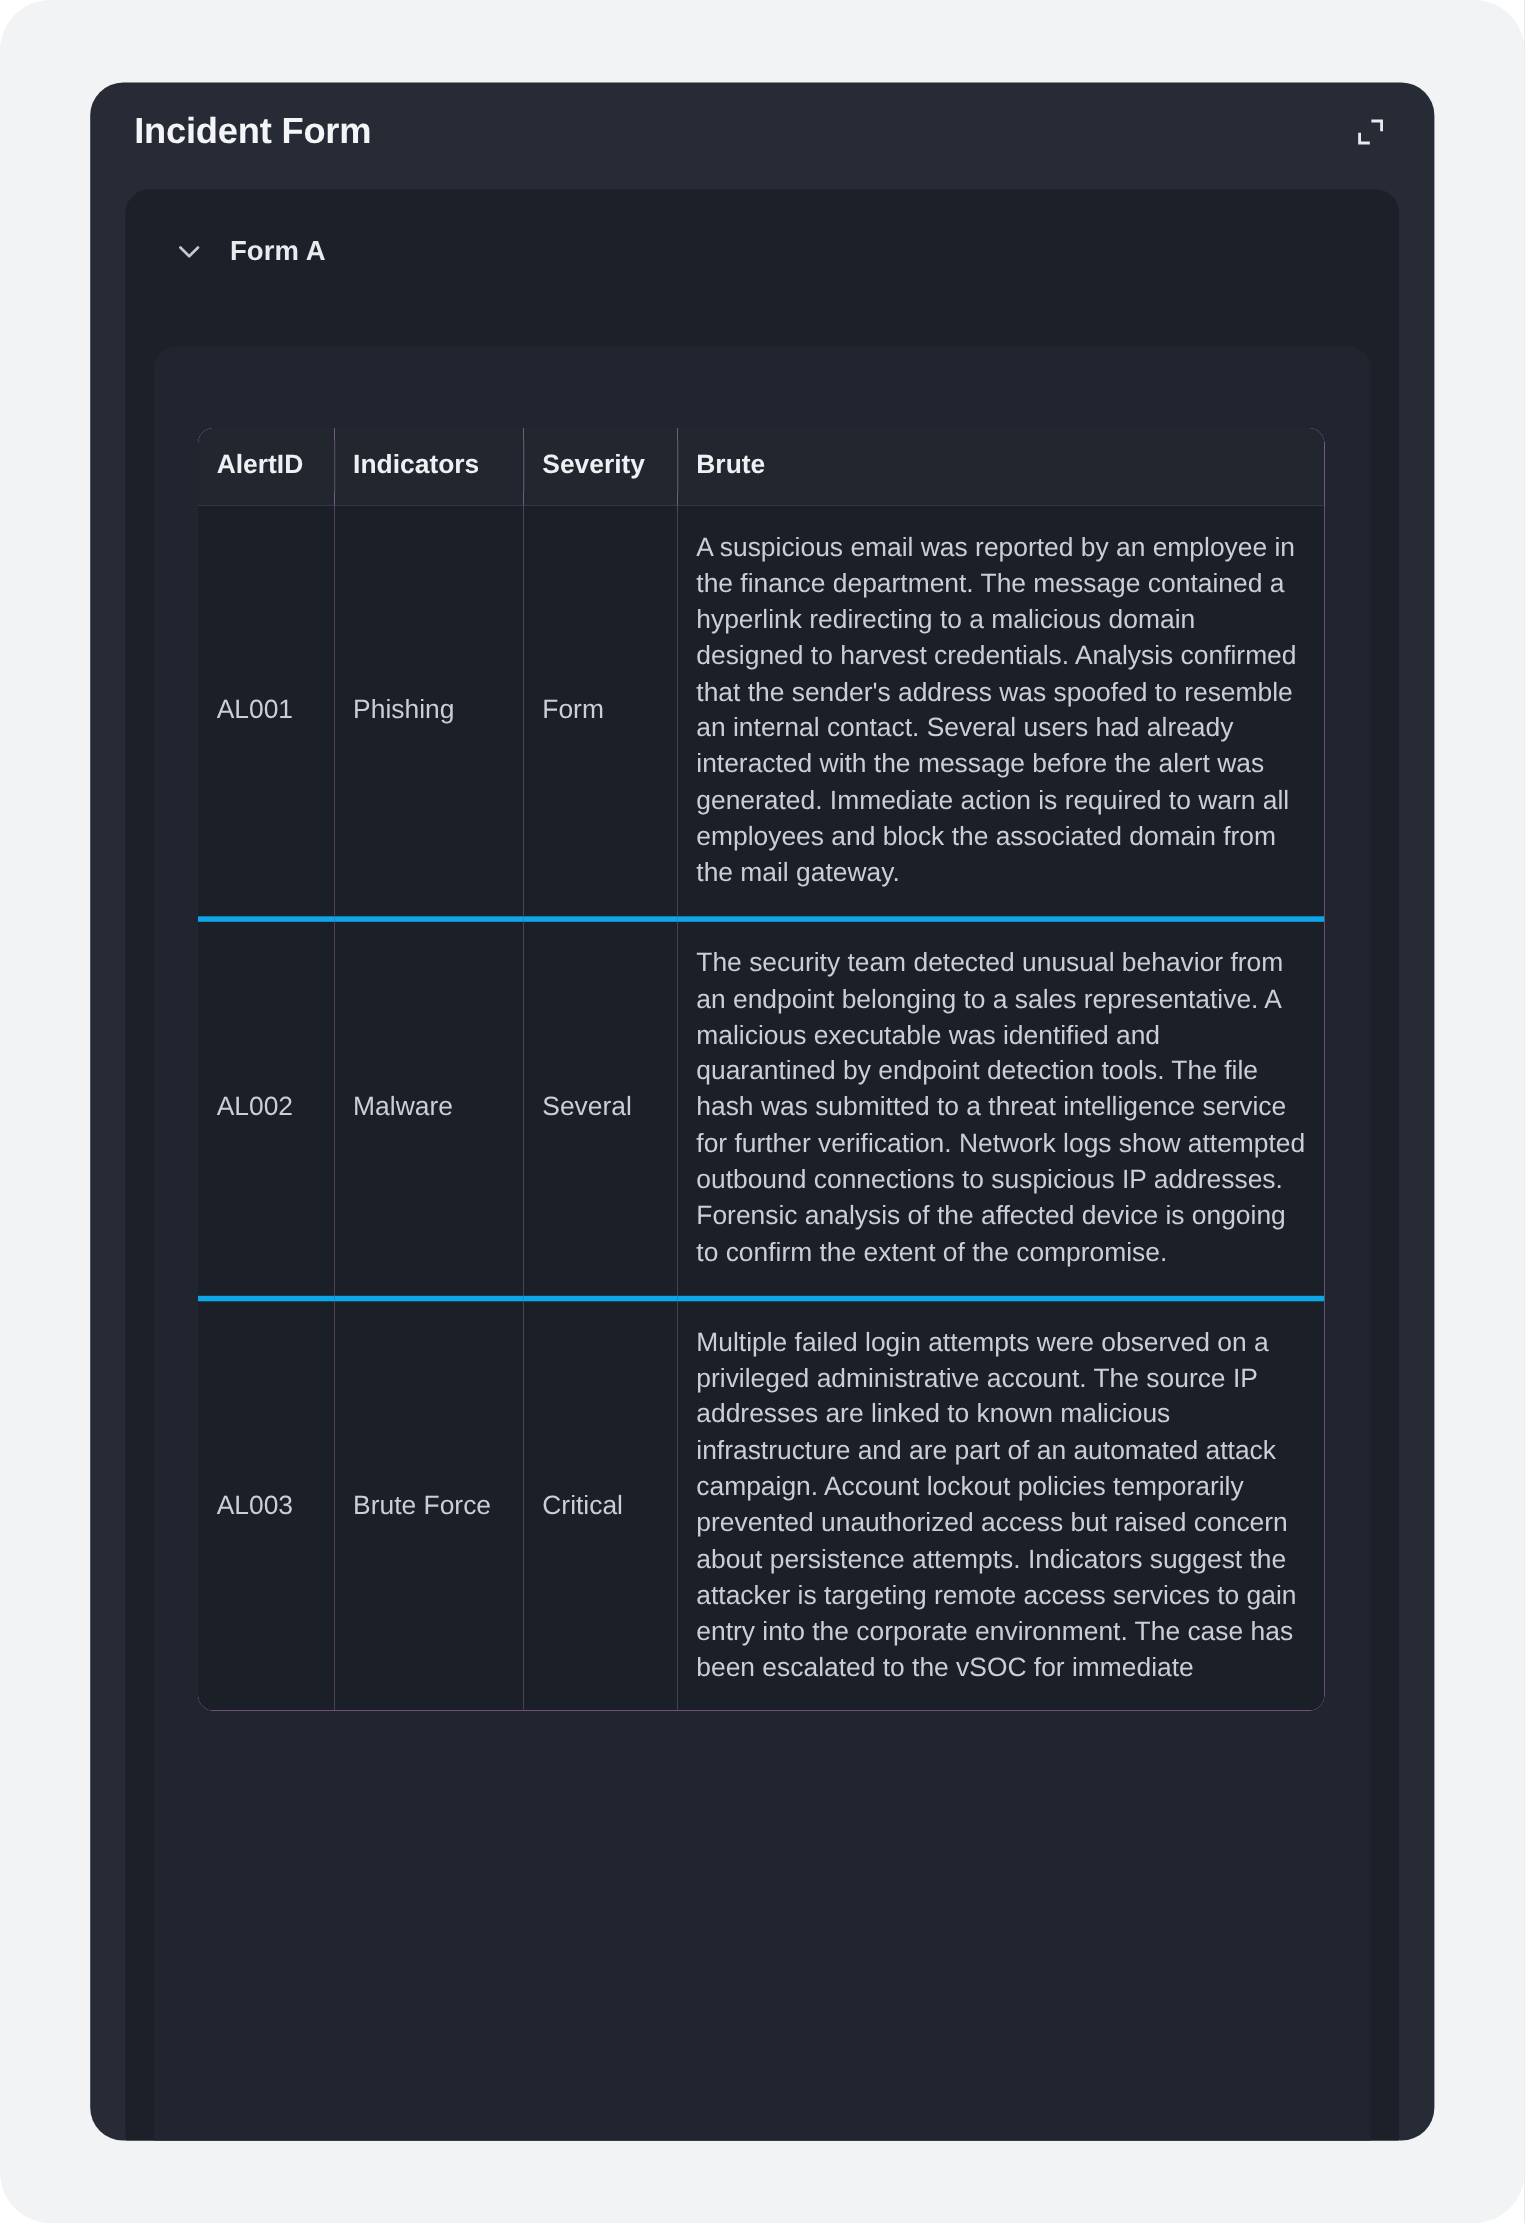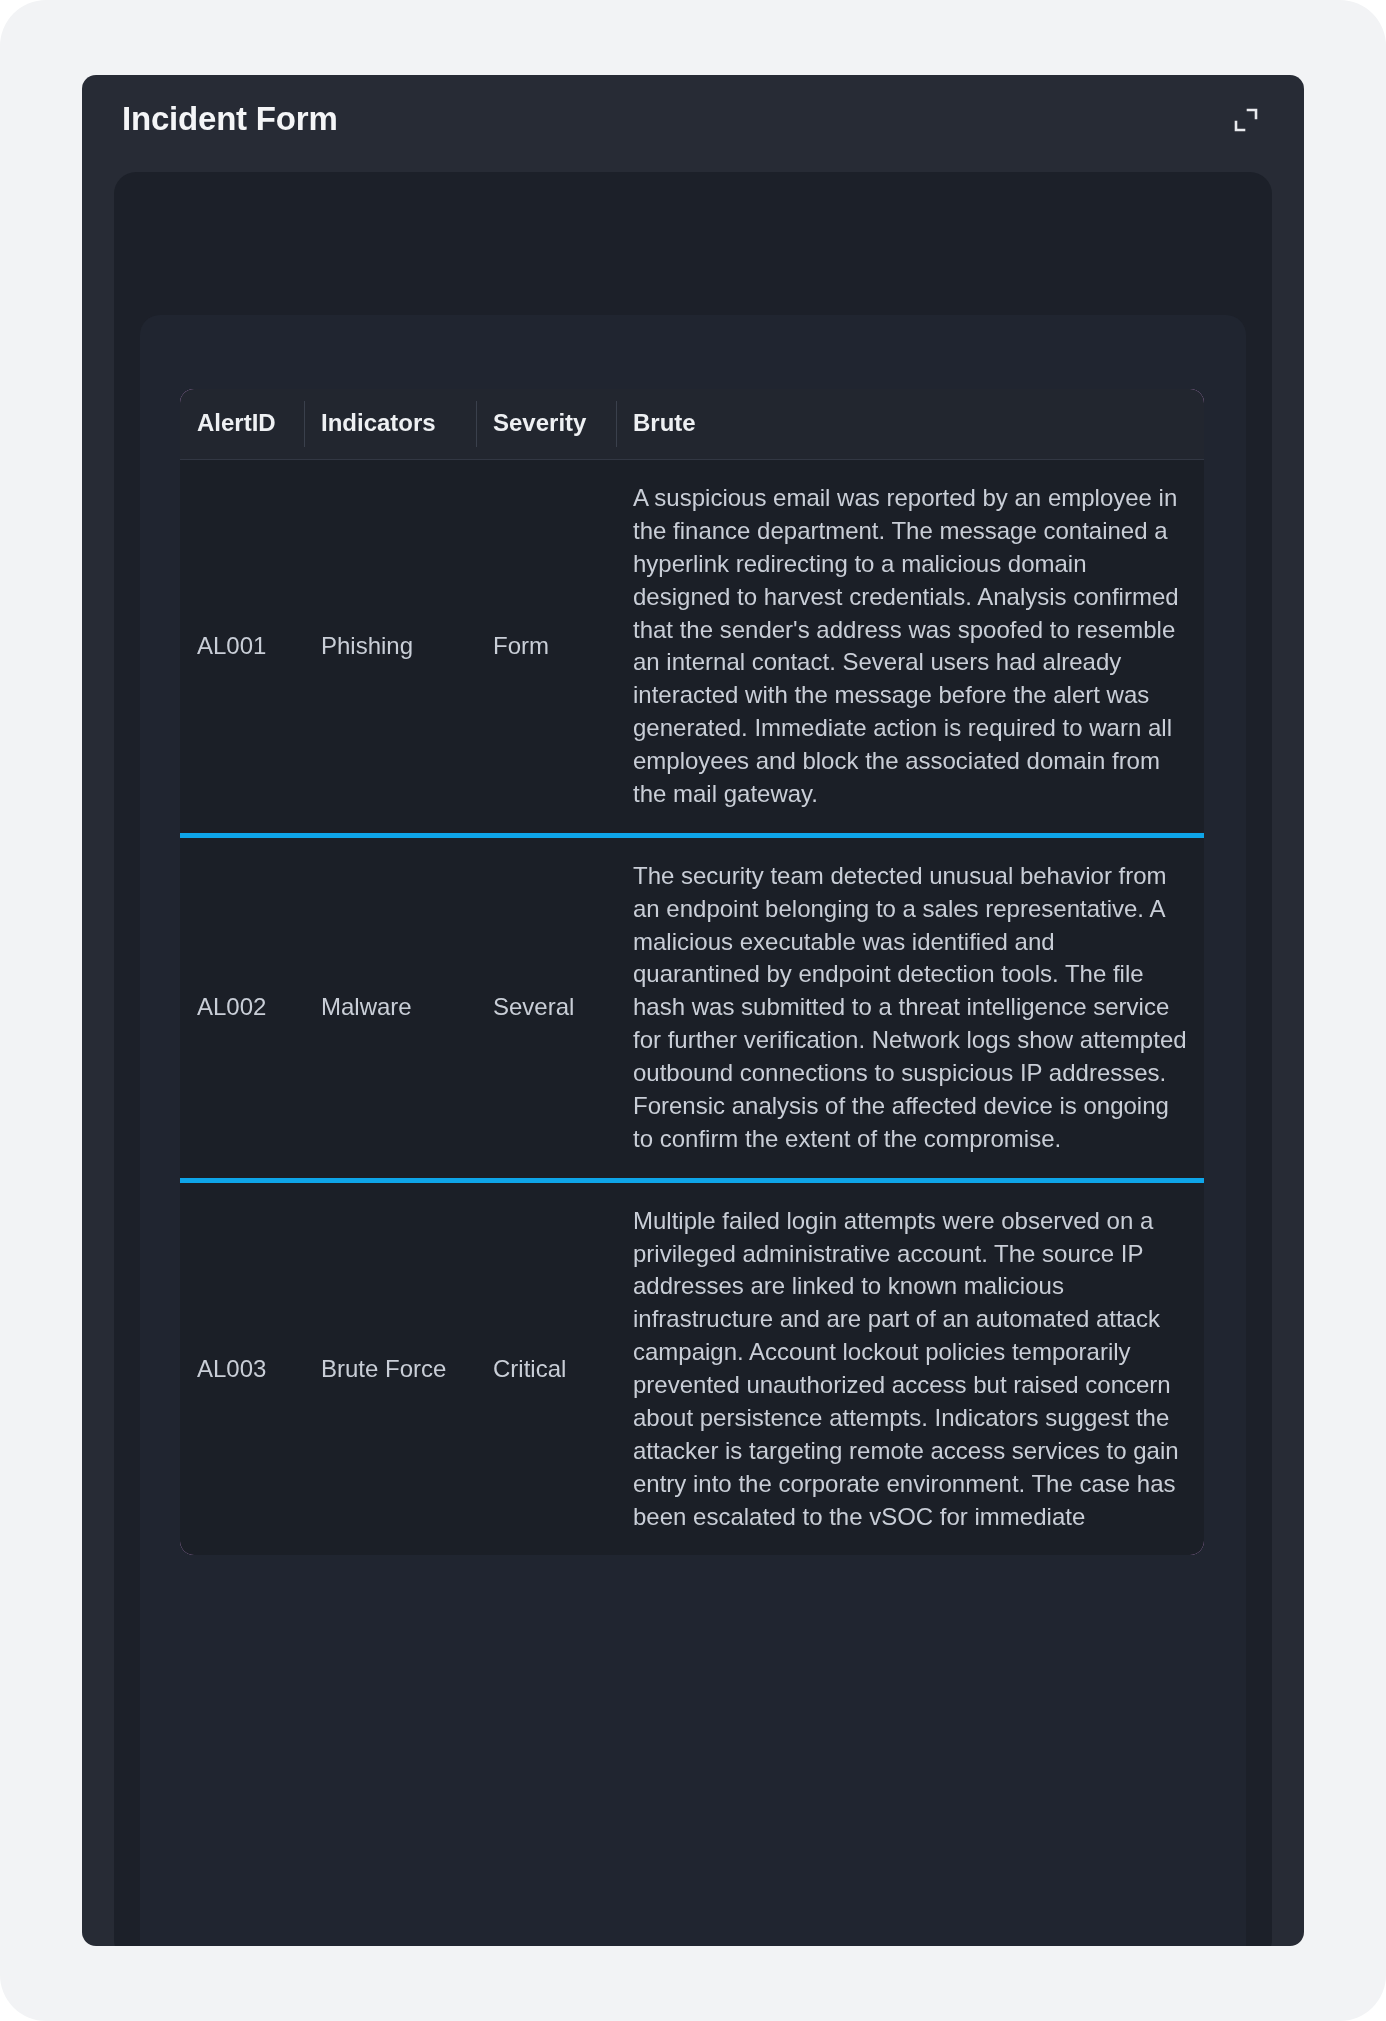--- a/index.html
+++ b/index.html
@@ -31,21 +31,21 @@
   }
 
   
   #card {
     position: absolute;
     left: 82px;
     top: 75px;
     width: 1222px;
     height: 1871px;
     background: #272b35;
-    border-radius: 14px;
+    border-radius: 30px;
     overflow: hidden;
   }
 
   #card-header {
     position: relative;
     height: 92px;
     padding: 24px 40px 0 40px;
   }
 
   #card-title {
@@ -182,20 +182,28 @@
 
             <path d="M22 10 H30 V18" stroke="#e9eaee" stroke-width="2.6" stroke-linecap="square" fill="none"></path>
 
             <path d="M18 30 H10 V22" stroke="#e9eaee" stroke-width="2.6" stroke-linecap="square" fill="none"></path>
           </svg>
         </div>
       </div>
 
       <div id="panel">
 
+        <div id="section-head">
+          <span id="chevron-wrap">
+            <svg width="30" height="20" viewBox="0 0 30 20" fill="none">
+              <path d="M7 6 L15 14 L23 6" stroke="#c3c8d2" stroke-width="2.4" stroke-linecap="round" stroke-linejoin="round" fill="none"></path>
+            </svg>
+          </span>
+          <span id="section-label">Form A</span>
+        </div>
 
         <div id="activity">
 
 
           <div id="table-wrap">
             <table id="grid">
               <colgroup>
                 <col class="c-alert">
                 <col class="c-threat">
                 <col class="c-sev">

